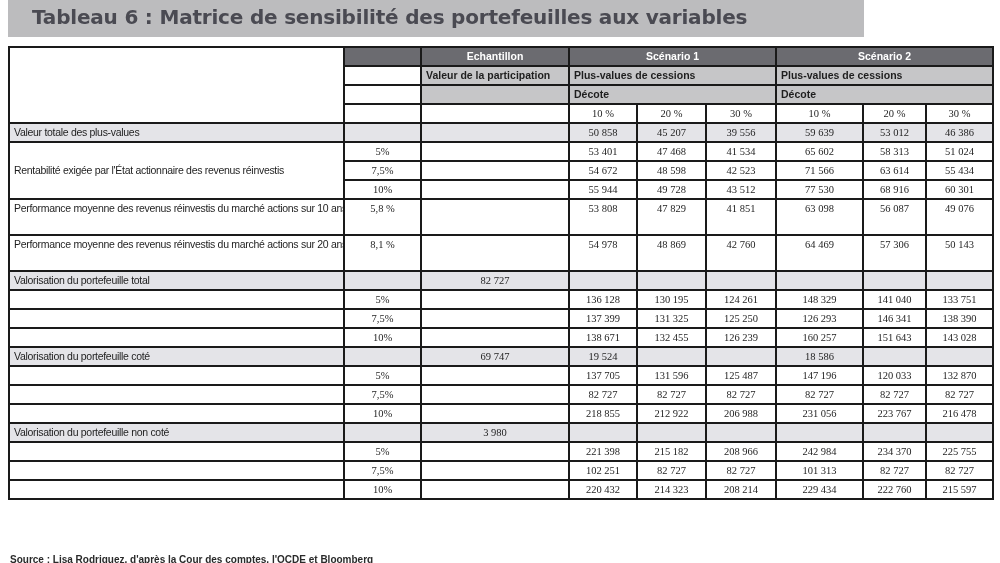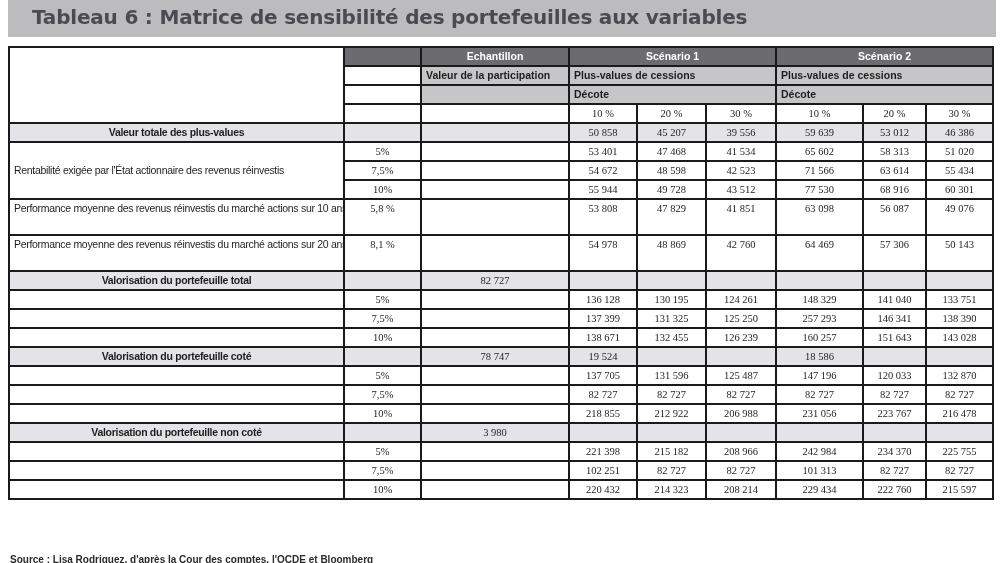--- a/index.html
+++ b/index.html
@@ -1,24 +1,24 @@
 <!DOCTYPE html>
 <html><head>
 <meta charset="utf-8">
 <style>
   html,body{margin:0;padding:0;background:#ffffff;}
   body{width:1000px;height:563px;overflow:hidden;position:relative;font-family:"Liberation Sans",sans-serif;}
-  .title-bar{position:absolute;left:8px;top:0;width:988px;height:37px;background:#bcbcbe;}
+  .title-bar{position:absolute;left:8px;top:0;width:856px;height:37px;background:#bcbcbe;}
   .title-text{position:absolute;left:24px;top:5px;font-family:"DejaVu Sans",sans-serif;font-weight:bold;font-size:20px;color:#4a4a52;letter-spacing:-0.2px;white-space:nowrap;}
   table.matrix{position:absolute;left:8px;top:46px;border-collapse:collapse;table-layout:fixed;width:984px;}
   table.matrix td{border:2px solid #1a1a1a;padding:0 4px;font-size:10.5px;color:#1e1e1e;height:17px;line-height:17px;overflow:hidden;white-space:nowrap;}
   td.num{text-align:center;font-family:"Liberation Serif",serif;font-size:11.5px;}
   td.pct{text-align:center;font-family:"Liberation Serif",serif;font-size:11.5px;}
   td.lbl{text-align:left;font-size:10px;letter-spacing:-0.3px;}
-  td.lbl-bold{text-align:center;font-weight:bold;font-size:10px;letter-spacing:-0.3px;}
+  td.lbl-bold{text-align:left;font-weight:normal;font-size:10px;letter-spacing:-0.3px;}
   td.wrap{white-space:normal;line-height:14px;vertical-align:top;padding-top:2px;}
   .h-dark{background:#6b6b70;color:#ffffff !important;font-weight:bold;text-align:center;font-size:10.5px;}
   .h-mid{background:#c6c6c8;font-weight:bold;text-align:left;font-size:10.5px;}
   .h-light{background:#c6c6c8;}
   .shade td{background:#e4e4e8;}
   tr.tall td{height:34px;}
   .source{position:absolute;left:10px;top:554px;font-size:10px;font-weight:bold;color:#2a2a2a;white-space:nowrap;}
 </style>
 </head>
 <body>
@@ -88,21 +88,21 @@
 
   <tr>
     <td rowspan="3" class="lbl">Rentabilité exigée par l'État actionnaire des revenus réinvestis</td>
     <td class="pct">5%</td>
     <td></td>
     <td class="num">53 401</td>
     <td class="num">47 468</td>
     <td class="num">41 534</td>
     <td class="num">65 602</td>
     <td class="num">58 313</td>
-    <td class="num">51 020</td>
+    <td class="num">51 024</td>
   </tr>
   <tr>
     <td class="pct">7,5%</td>
     <td></td>
     <td class="num">54 672</td>
     <td class="num">48 598</td>
     <td class="num">42 523</td>
     <td class="num">71 566</td>
     <td class="num">63 614</td>
     <td class="num">55 434</td>
@@ -164,40 +164,40 @@
     <td class="num">141 040</td>
     <td class="num">133 751</td>
   </tr>
   <tr>
     <td></td>
     <td class="pct">7,5%</td>
     <td></td>
     <td class="num">137 399</td>
     <td class="num">131 325</td>
     <td class="num">125 250</td>
-    <td class="num">257 293</td>
+    <td class="num">126 293</td>
     <td class="num">146 341</td>
     <td class="num">138 390</td>
   </tr>
   <tr>
     <td></td>
     <td class="pct">10%</td>
     <td></td>
     <td class="num">138 671</td>
     <td class="num">132 455</td>
     <td class="num">126 239</td>
     <td class="num">160 257</td>
     <td class="num">151 643</td>
     <td class="num">143 028</td>
   </tr>
 
   <tr class="shade">
     <td class="lbl-bold">Valorisation du portefeuille coté</td>
     <td></td>
-    <td class="num">78 747</td>
+    <td class="num">69 747</td>
     <td class="num">19 524</td>
     <td></td>
     <td></td>
     <td class="num">18 586</td>
     <td></td>
     <td></td>
   </tr>
   <tr>
     <td></td>
     <td class="pct">5%</td>

